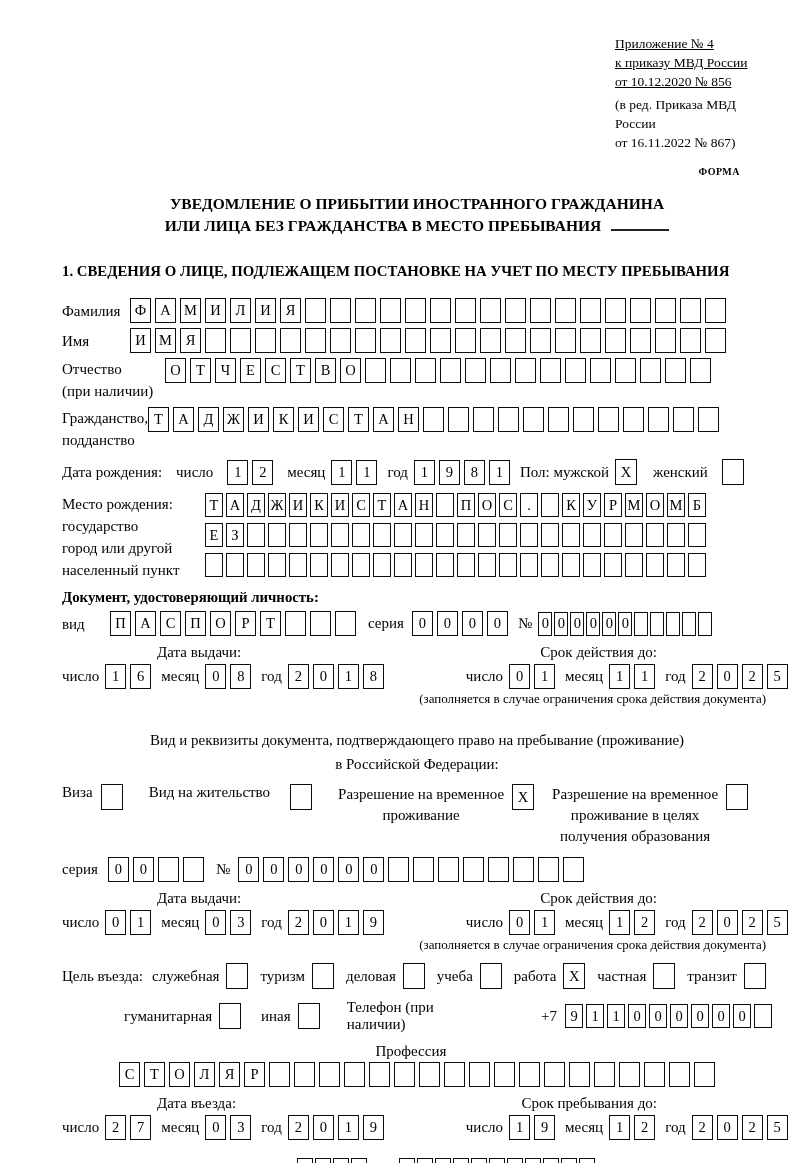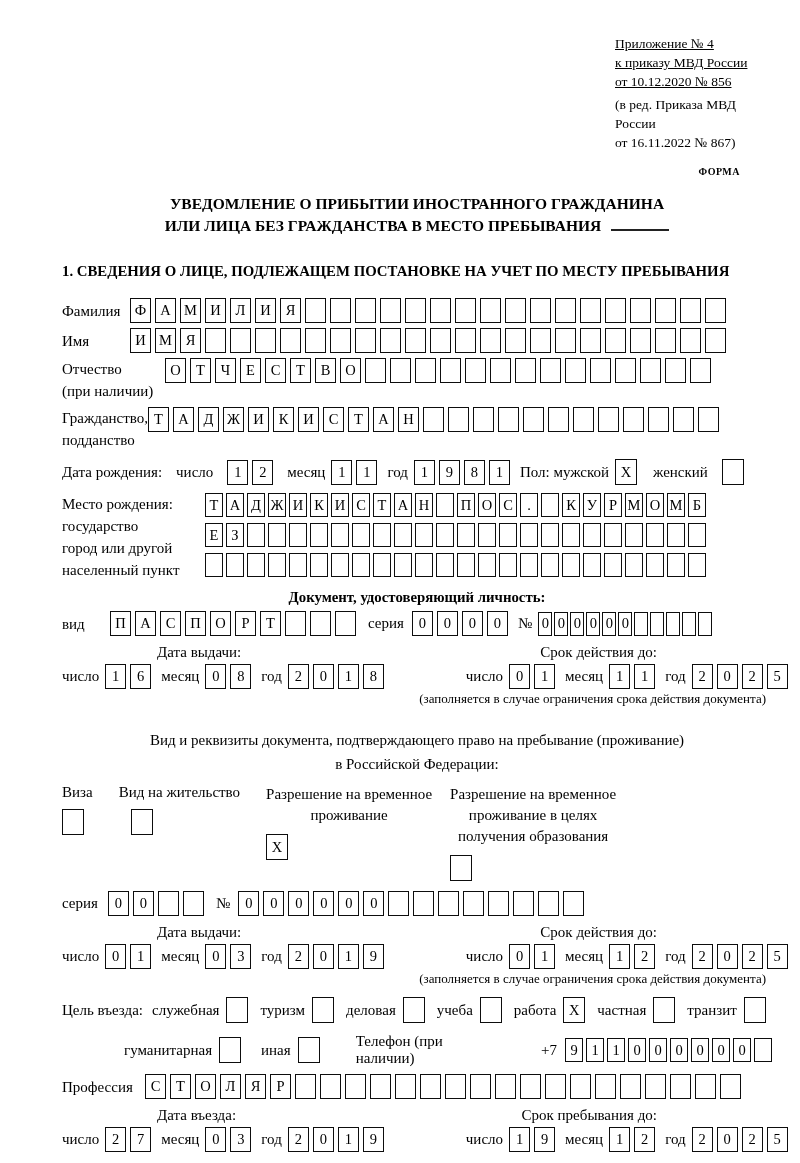--- a/index.html
+++ b/index.html
@@ -16,28 +16,28 @@
   .cells .cell{box-sizing:content-box;width:19px;height:23px;border:1.6px solid #0d0d0d;display:inline-flex;align-items:center;justify-content:center;font-size:14.5px;flex:none;background:#fff;}
   .cells.tight{gap:3px;} .cells.tight .cell{width:16px;height:22px;}
   .cells.xtight{gap:2px;} .cells.xtight .cell{width:12px;height:22px;}
   .cells.mtight{gap:2px;} .cells.mtight .cell{width:14px;height:22px;}
   .cells.checkbox .cell{width:20px;height:24px;}
   .row{display:flex;align-items:center;margin-top:5px;}
   .row.top{align-items:flex-start;}
   .lblcol{flex:none;line-height:22px;}
   .w68{width:68px;} .w103{width:103px;} .w86{width:86px;} .w143{width:143px;} .w48{width:48px;} .w83{width:83px;}
   .stack{display:flex;flex-direction:column;gap:6px;}
-  .doc-heading{text-align:center;font-weight:bold;margin-top:8px;font-size:14.8px;}
+  .doc-heading{text-align:left;font-weight:bold;margin-top:8px;font-size:14.8px;}
   .dlbl{margin:0 6px 0 10px;}
   .dgroup{display:inline-flex;align-items:center;}
   .pairhead{display:flex;margin-top:8px;}
   .pairhead .h1{margin-left:95px;} .pairhead .h2{margin-left:auto;margin-right:115px;}
   .note{font-size:13px;text-align:right;padding-right:6px;margin-top:2px;}
   .cbrow{display:flex;align-items:flex-start;margin-top:8px;}
-  .cbitem{display:inline-flex;align-items:flex-start;gap:8px;flex-direction:column;}
+  .cbitem{display:inline-flex;align-items:flex-start;gap:8px;}
   .cbitem .twoline{text-align:center;line-height:21px;}
   .purpose-row{display:flex;align-items:center;margin-top:10px;flex-wrap:nowrap;}
   .purpose-row .plbl{margin:0 7px 0 12px;}
   .purpose-row .plbl.first{margin-left:0;}
 </style>
 </head>
 <body>
 
 <div class="page">
 
@@ -533,37 +533,37 @@
 
   <div class="purpose-row" style="margin-left:62px;">
     <span class="plbl first">гуманитарная</span>
     <span class="cells checkbox">
         <span class="cell"></span>
       </span>
     <span class="plbl" style="margin-left:20px;">иная</span>
     <span class="cells checkbox">
         <span class="cell"></span>
       </span>
-    <span class="plbl" style="margin-left:36px;">Телефон (при наличии)</span>
+    <span class="plbl" style="margin-left:27px;">Телефон (при наличии)</span>
     <span style="margin-left:40px;margin-right:8px;">+7</span>
     <span class="cells tight">
         <span class="cell">9</span>
         <span class="cell">1</span>
         <span class="cell">1</span>
         <span class="cell">0</span>
         <span class="cell">0</span>
         <span class="cell">0</span>
         <span class="cell">0</span>
         <span class="cell">0</span>
         <span class="cell">0</span>
         <span class="cell"></span>
       </span>
   </div>
 
-  <div class="row" style="margin-top:7px;">
+  <div class="row" style="margin-top:7px;flex-direction:column;">
     <span class="lblcol w83">Профессия</span>
     <span class="cells">
         <span class="cell">С</span>
         <span class="cell">Т</span>
         <span class="cell">О</span>
         <span class="cell">Л</span>
         <span class="cell">Я</span>
         <span class="cell">Р</span>
         <span class="cell"></span>
         <span class="cell"></span>

